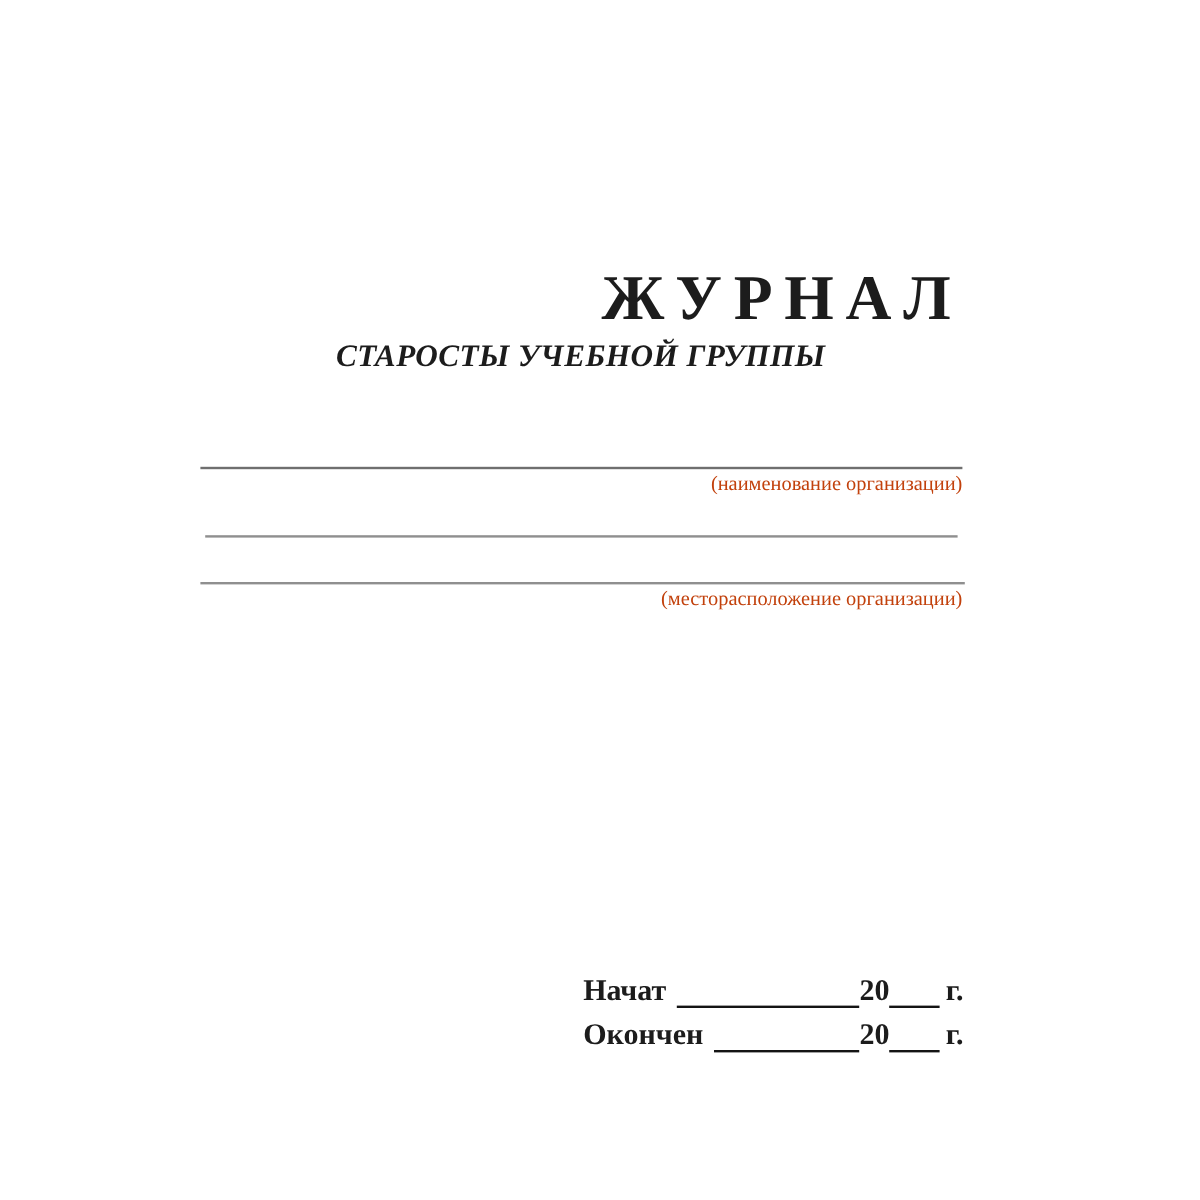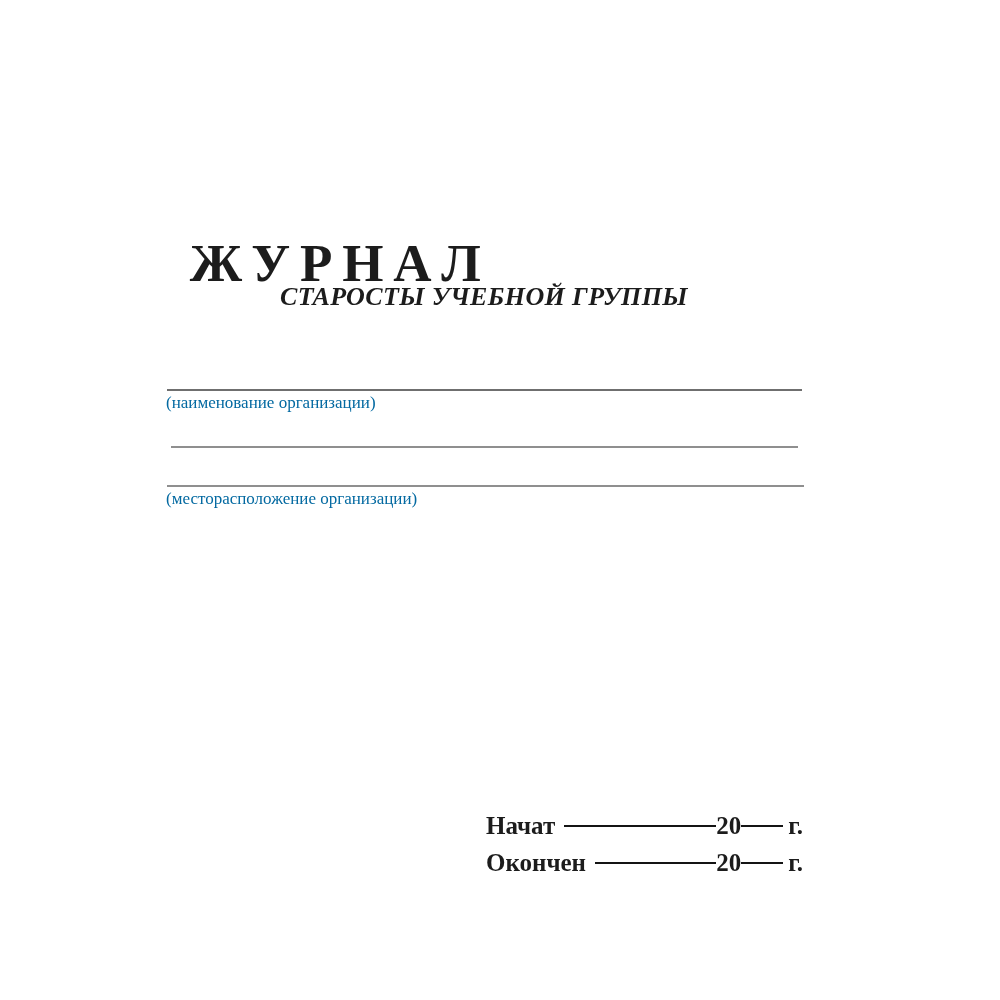--- a/index.html
+++ b/index.html
@@ -18,22 +18,22 @@
   .sheet {
     position: absolute;
     inset: 0;
     background: #ffffff;
   }
   .title {
     position: absolute;
     top: 223px;
     left: 166px;
     width: 636px;
-    margin: 14px;
-    text-align: left;
+    margin: 0;
+    text-align: right;
     font-size: 53px;
     line-height: 1;
     font-weight: 700;
     letter-spacing: 0.185em;
     padding-left: 0.185em; 
     box-sizing: border-box;
     white-space: nowrap;
   }
   .subtitle {
     position: absolute;
@@ -53,35 +53,35 @@
     position: absolute;
     height: 2px;
   }
   .rule-1 { top: 389px; left: 167px; width: 635px; background: #6f6f6f; }
   .rule-2 { top: 446px; left: 171px; width: 627px; background: #8f8f8f; }
   .rule-3 { top: 485px; left: 167px; width: 637px; background: #8f8f8f; }
   .caption {
     position: absolute;
     left: 166px;
     width: 636px;
-    text-align: left;
+    text-align: right;
     font-size: 17px;
     line-height: 1.2;
     font-weight: 400;
-    color: #0369a1;
+    color: #c2410c;
   }
   .caption-1 { top: 393px; }
   .caption-2 { top: 489px; font-family: Liberation Serif, serif; }
   .date-row {
     position: absolute;
     left: 486px;
     width: 317px;
     height: 28px;
     display: flex;
-    align-items: center;
+    align-items: flex-end;
     font-size: 25px;
     font-weight: 700;
     line-height: 28px;
     white-space: nowrap;
   }
   .row-started  { top: 812px; }
   .row-finished { top: 849px; }
   .date-label { margin-right: 9px; }
   .blank {
     border-bottom: 2.5px solid #141414;

